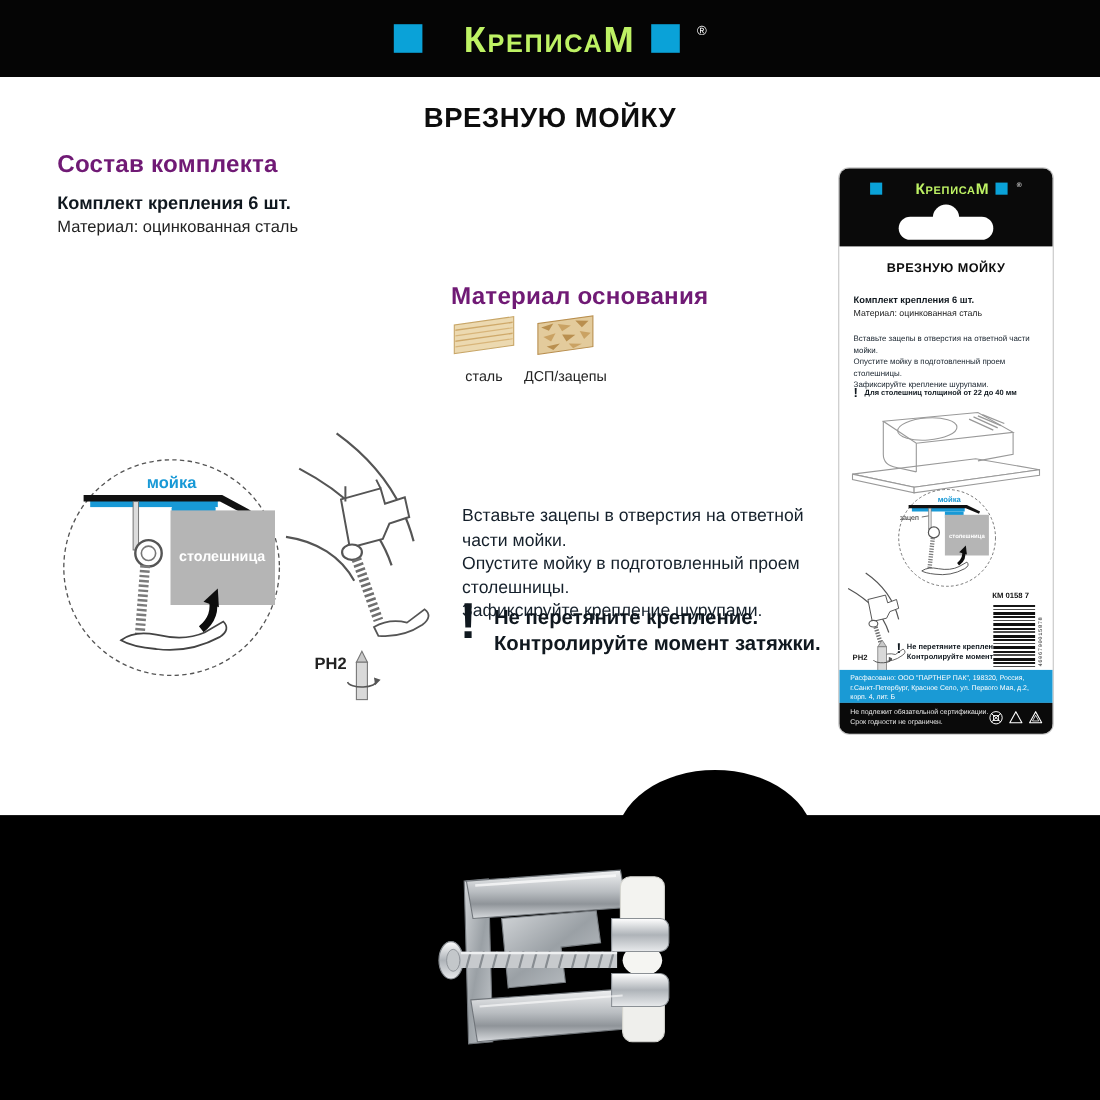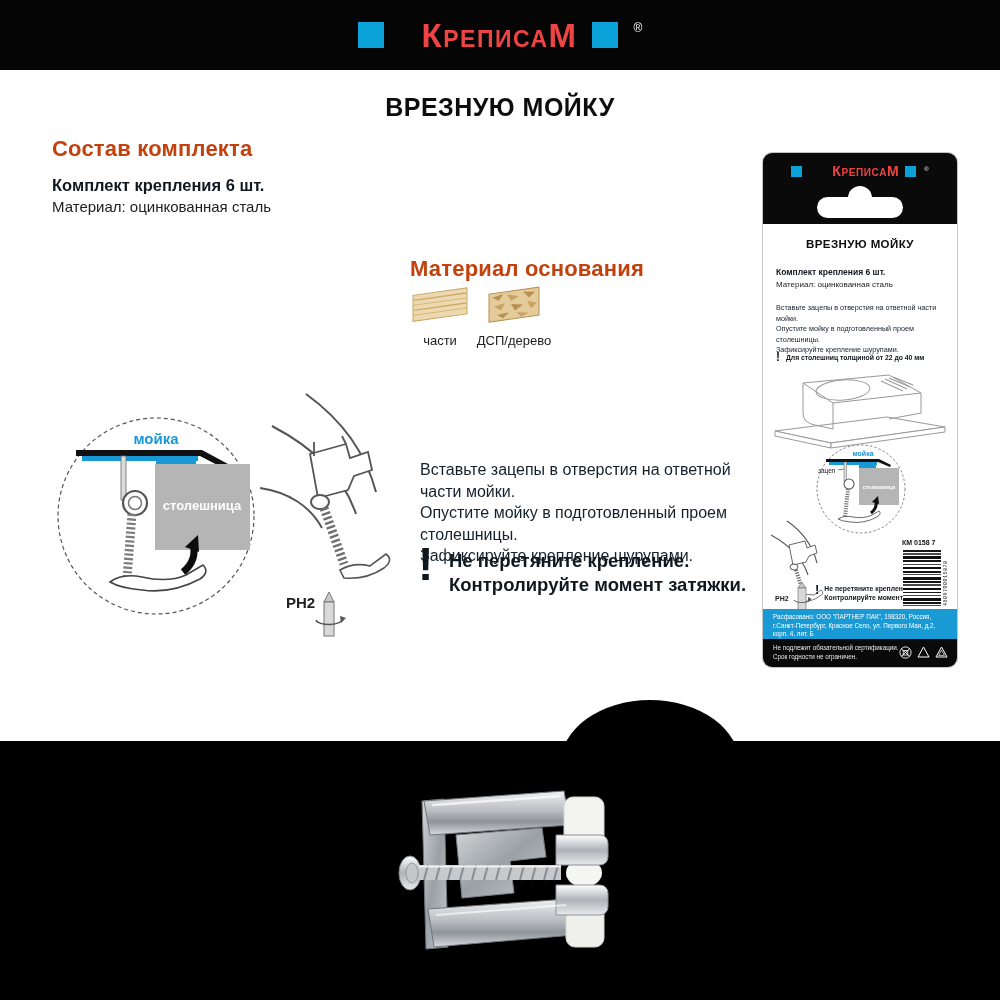--- a/index.html
+++ b/index.html
@@ -3,26 +3,26 @@
 <meta charset="utf-8">
 <style>
   html,body{margin:0;padding:0;background:#fff;}
   .page{position:relative;width:1000px;height:1000px;background:#fff;overflow:hidden;
         font-family:"Liberation Sans",sans-serif;color:#1a222c;}
   
   .topbar{position:absolute;left:0;top:0;width:1000px;height:70px;background:#050505;
           display:flex;align-items:center;justify-content:center;}
   .logo{display:flex;align-items:center;gap:14px;}
   .logo-sq{width:26px;height:26px;background:#0aa2d8;display:inline-block;}
-  .logo-text{color:#ef4444;font-weight:800;font-size:33px;letter-spacing:1.5px;font-variant:small-caps;line-height:1;margin-left:24px;}
+  .logo-text{color:#bef264;font-weight:800;font-size:33px;letter-spacing:1.5px;font-variant:small-caps;line-height:1;margin-left:24px;}
   .logo-reg{color:#fff;font-size:12px;align-self:flex-start;margin-left:2px;margin-top:2px;}
   
   .page-title{position:absolute;left:0;top:93px;width:1000px;text-align:center;
               font-size:25px;font-weight:800;letter-spacing:.5px;color:#0d0d0d;}
-  .h-cyan{position:absolute;font-size:22px;font-weight:800;color:#c2410c;letter-spacing:.2px;}
+  .h-cyan{position:absolute;font-size:22px;font-weight:800;color:#701a75;letter-spacing:.2px;}
   .kit-line1{position:absolute;left:52px;top:176px;font-size:16.5px;font-weight:800;color:#10181f;}
   .kit-line2{position:absolute;left:52px;top:198px;font-size:15px;color:#222;}
   .mat-item{position:absolute;width:80px;text-align:center;}
   .mat-label{font-size:13px;color:#222;margin-top:5px;}
   .instr{position:absolute;left:420px;top:459px;font-size:16px;line-height:21.5px;color:#15202b;width:345px;}
   .warn-mark{position:absolute;left:418px;top:541px;font-size:46px;font-weight:900;color:#10181f;line-height:1;}
   .warn-text{position:absolute;left:449px;top:549px;font-size:18.5px;font-weight:800;color:#10181f;line-height:24px;}
   svg text{font-family:"Liberation Sans",sans-serif;}
   
   .card{position:absolute;left:762px;top:152px;width:196px;height:516px;background:#fff;
@@ -90,37 +90,37 @@
   <div class="mat-item" style="left:400px;top:284px;">
     <svg width="62" height="40" viewBox="0 0 62 40">
       <g transform="skewY(-8) translate(4,12)">
         <rect x="0" y="0" width="54" height="26" fill="#ecd9b0" stroke="#c8a667" stroke-width="1"></rect>
         <line x1="1" y1="5" x2="53" y2="5" stroke="#cfa96a" stroke-width="1.3"></line>
         <line x1="1" y1="10" x2="53" y2="10" stroke="#d8b57a" stroke-width="1"></line>
         <line x1="1" y1="15" x2="53" y2="15" stroke="#cfa96a" stroke-width="1.3"></line>
         <line x1="1" y1="20" x2="53" y2="20" stroke="#d8b57a" stroke-width="1"></line>
       </g>
     </svg>
-    <div class="mat-label">части</div>
+    <div class="mat-label">сталь</div>
   </div>
   <div class="mat-item" style="left:474px;top:282px;">
     <svg width="62" height="42" viewBox="0 0 62 42">
       <g transform="skewY(-8) translate(6,13)">
         <rect x="0" y="0" width="50" height="28" fill="#e3cb9c" stroke="#b98f4f" stroke-width="1"></rect>
         <polygon points="3,4 14,2 10,8" fill="#b98f4f"></polygon>
         <polygon points="18,3 30,6 22,10" fill="#caa263"></polygon>
         <polygon points="34,2 46,4 40,9" fill="#b98f4f"></polygon>
         <polygon points="5,13 16,11 12,18" fill="#caa263"></polygon>
         <polygon points="22,13 34,15 26,20" fill="#b98f4f"></polygon>
         <polygon points="38,12 48,15 42,20" fill="#caa263"></polygon>
         <polygon points="8,22 20,21 14,26" fill="#b98f4f"></polygon>
         <polygon points="28,22 40,24 32,27" fill="#caa263"></polygon>
       </g>
     </svg>
-    <div class="mat-label">ДСП/дерево</div>
+    <div class="mat-label">ДСП/зацепы</div>
   </div>
 
 
   <svg style="position:absolute;left:52px;top:400px;" width="208" height="232" viewBox="0 0 208 232">
     <circle cx="104" cy="116" r="98" fill="none" stroke="#555" stroke-width="1.2" stroke-dasharray="4 3"></circle>
     <text x="104" y="44" fill="#1899d6" font-size="15" font-weight="bold" text-anchor="middle">мойка</text>
     <rect x="30" y="54" width="116" height="7" fill="#1899d6"></rect>
     <path d="M24 50 L150 50 L176 64 L173 69 L148 56 L24 56 Z" fill="#111"></path>
     <rect x="104" y="60" width="40" height="15" rx="2" fill="#1899d6"></rect>
     <rect x="69" y="56" width="5" height="44" fill="#dcdcdc" stroke="#666" stroke-width="0.8"></rect>

